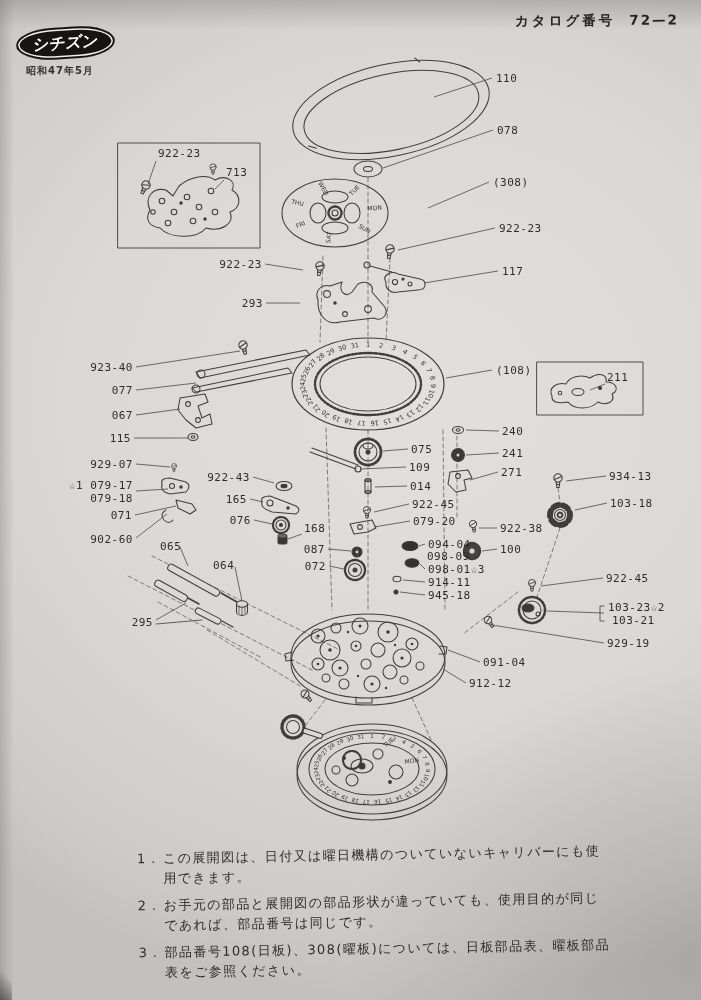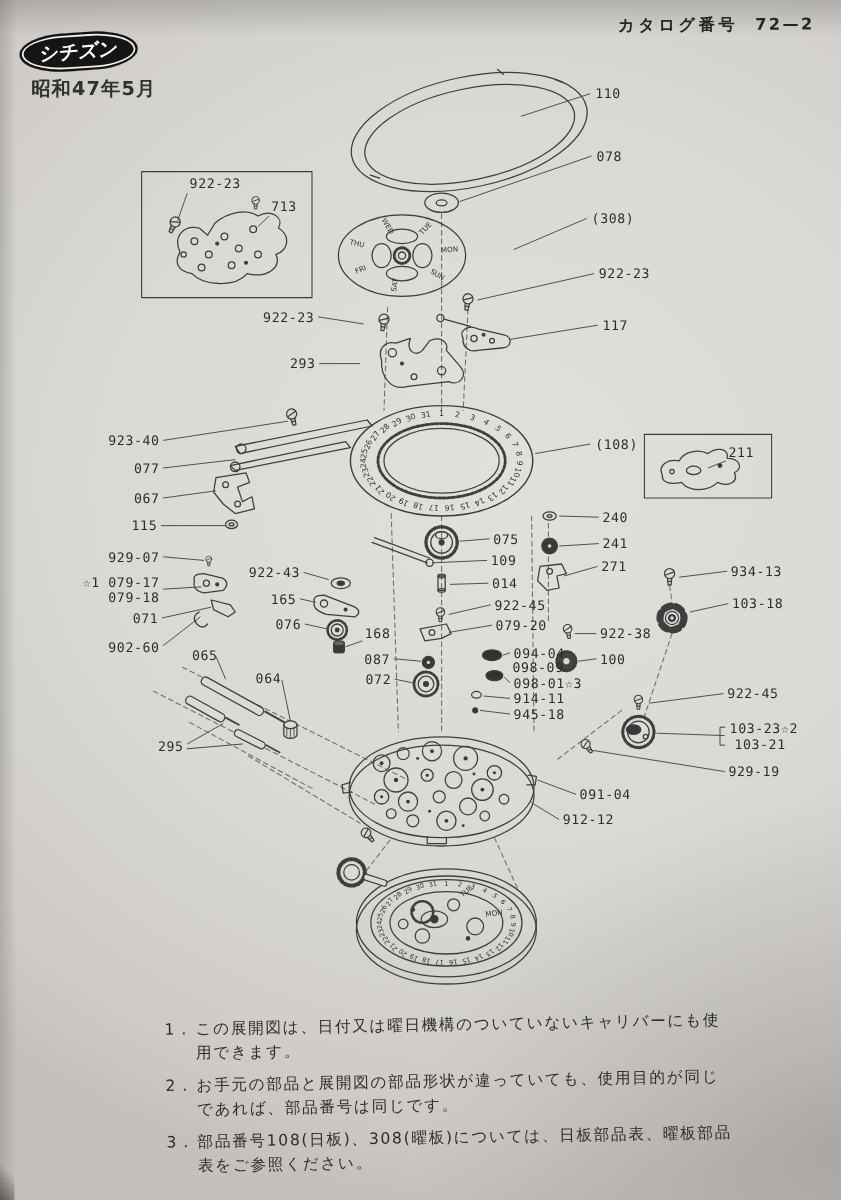--- a/index.html
+++ b/index.html
@@ -17,21 +17,21 @@
     background:linear-gradient(45deg,#413f3d 0,rgba(65,63,61,0) 75%);opacity:.75;}
   .catalog{position:absolute;top:12px;right:22px;font-size:13.5px;font-weight:bold;
     letter-spacing:3px;color:#262522;transform:rotate(-.4deg);}
   .catalog .catnum{margin-left:14px;letter-spacing:2px;}
   .logo{position:absolute;left:16px;top:27px;width:99px;height:32px;background:#161514;
     border-radius:45% 55% 45% 55% / 60% 70% 60% 70%;
     transform:rotate(-4deg) skewX(-6deg);
     box-shadow:inset 0 0 0 2px #161514, inset 0 0 0 3.5px #f2f0ed;
     display:flex;align-items:center;justify-content:center;}
   .logo-text{color:#fff;font-weight:bold;font-size:16px;letter-spacing:0px;transform:skewX(-4deg);}
-  .logo-date{position:absolute;left:26px;top:64px;font-size:16px;font-weight:bold;
+  .logo-date{position:absolute;left:26px;top:64px;font-size:10px;font-weight:bold;
     letter-spacing:1px;color:#33312f;}
   .notes{position:absolute;left:138px;top:845px;width:480px;font-size:13px;
     letter-spacing:1.4px;line-height:20px;color:#2e2d2a;transform:rotate(-1deg);}
   .note{display:flex;margin-bottom:7px;}
   .nnum{width:26px;flex:none;}
   .nbody{flex:1;}
   .nline{display:block;}
   svg{position:absolute;left:0;top:0;}
   .plabel{font-family:"DejaVu Sans Mono","DejaVu Sans",monospace;font-size:11px;
     fill:#2e2d2b;letter-spacing:.5px;}

